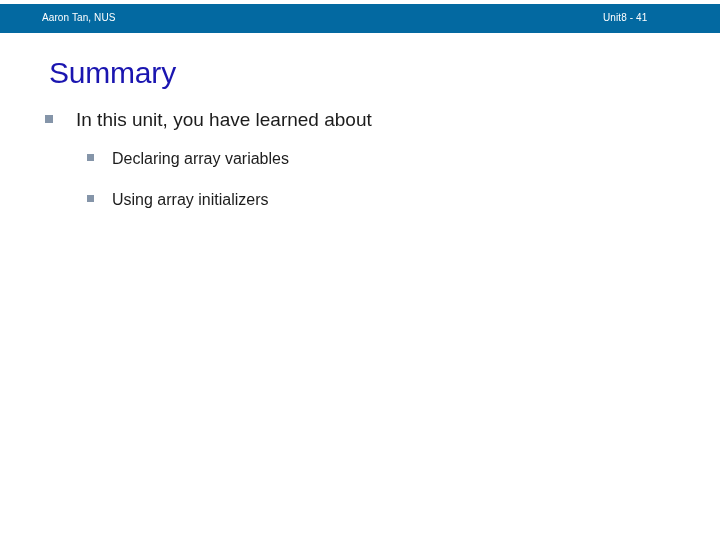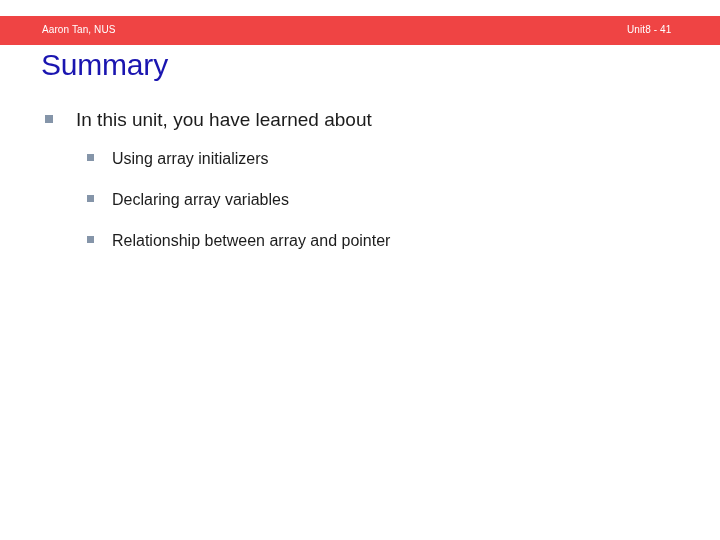--- a/index.html
+++ b/index.html
@@ -12,24 +12,24 @@
     background: #ffffff;
     font-family: "Liberation Sans", sans-serif;
     overflow: hidden;
     position: relative;
   }
 
   
   .header-bar {
     position: absolute;
     left: 0;
-    top: 16px;
+    top: 4px;
     width: 720px;
     height: 29px;
-    background: #ef4444;
+    background: #0369a1;
   }
   .header-left {
     position: absolute;
     left: 42px;
     top: 8px;
     font-size: 10px;
     color: #ffffff;
     white-space: nowrap;
     letter-spacing: 0.1px;
   }
@@ -44,33 +44,32 @@
     margin-top: 32px;
   }
   .header-right {
     position: absolute;
     left: 603px;
     top: 8px;
     font-size: 10px;
     color: #ffffff;
     white-space: nowrap;
     letter-spacing: 0.1px;
-    margin-left: 24px;
   }
 
   
   .slide-title {
     position: absolute;
     left: 41px;
     top: 48px;
     font-size: 30px;
     color: #1a15b0;
     white-space: nowrap;
     font-weight: normal;
-    margin: 0;
+    margin: 8px;
     letter-spacing: -0.2px;
   }
 
   
   .content {
     position: absolute;
     left: 0;
     top: 100px;
     width: 585px;
   }
@@ -141,25 +140,21 @@
 <div class="content">
 
   <div class="bullet-l1">
     <span class="marker"></span>
     <span class="text">In this unit, you have learned about</span>
   </div>
 
   <ul class="sub-list">
     <li class="bullet-l2">
       <span class="marker"></span>
-      <span class="text">Using array initializers</span>
-    </li>
-    <li class="bullet-l2">
-      <span class="marker"></span>
       <span class="text">Declaring array variables</span>
     </li>
     <li class="bullet-l2">
       <span class="marker"></span>
-      <span class="text">Relationship between array and pointer</span>
+      <span class="text">Using array initializers</span>
     </li>
   </ul>
 
 </div>
 
 </body></html>

